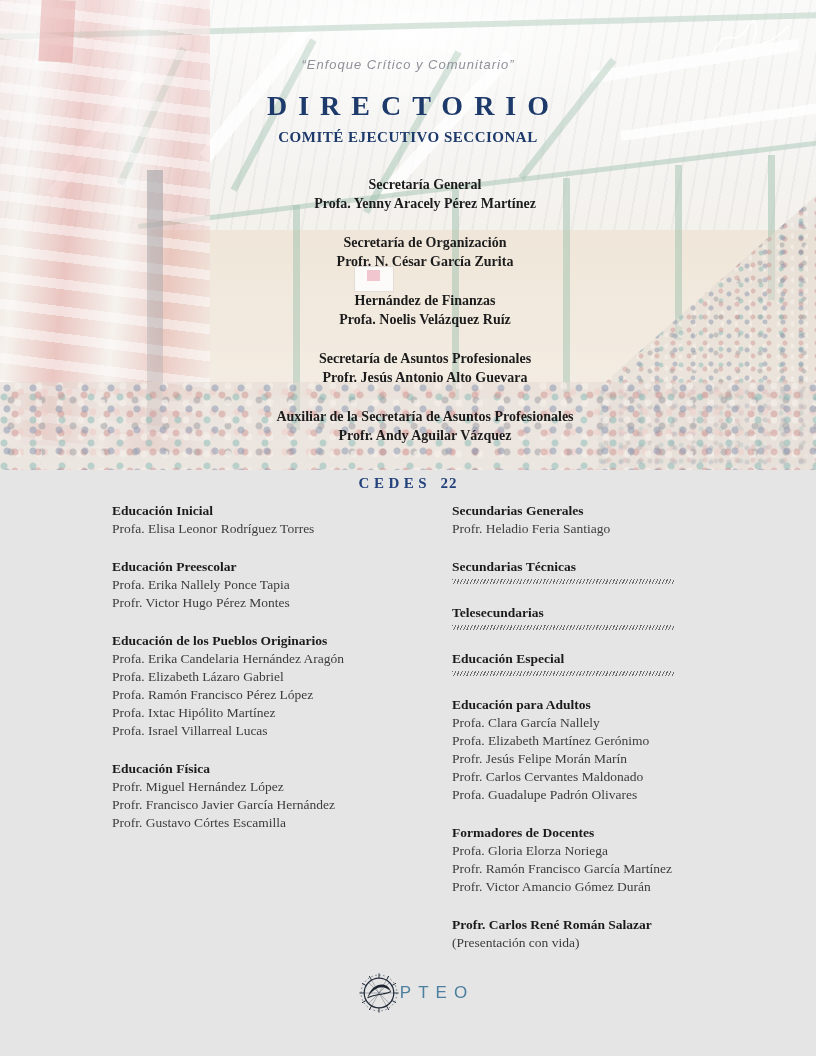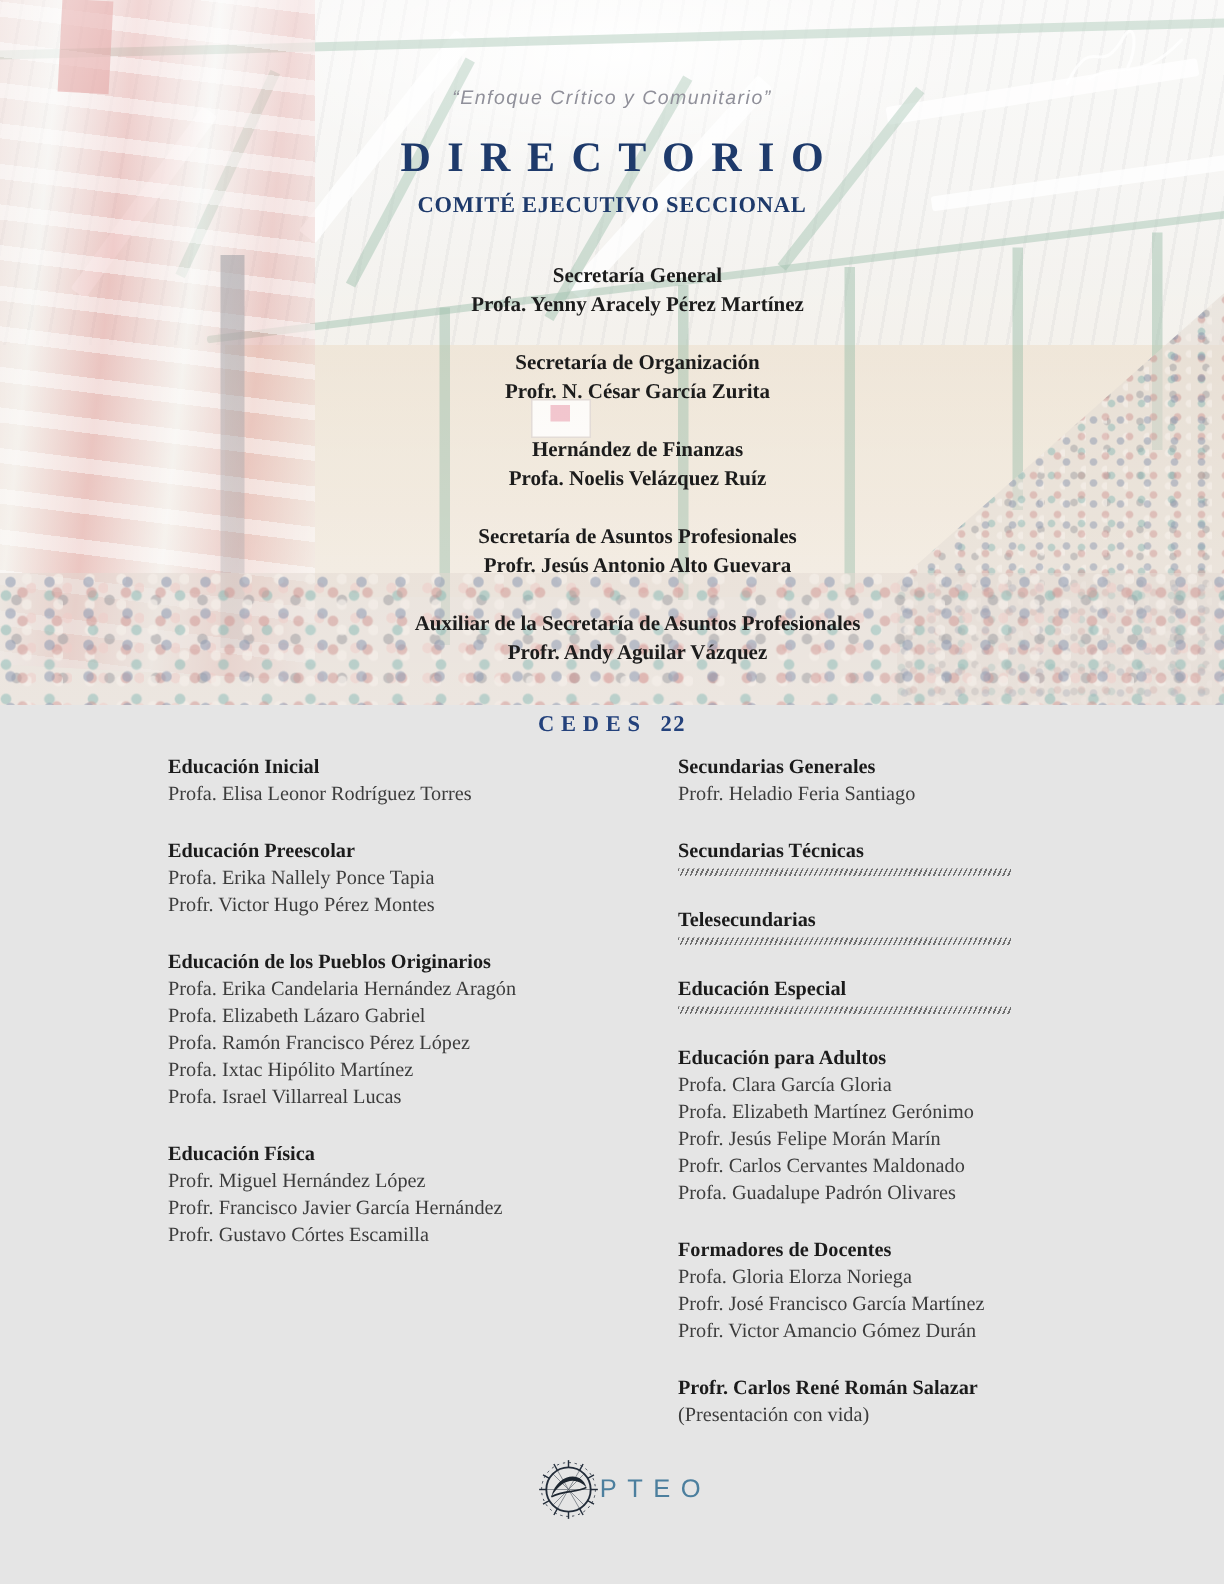--- a/index.html
+++ b/index.html
@@ -206,30 +206,30 @@
       <div class="group">
         <div class="group-title">Telesecundarias</div>
         <div class="vacant-line"></div>
       </div>
       <div class="group">
         <div class="group-title">Educación Especial</div>
         <div class="vacant-line"></div>
       </div>
       <div class="group">
         <div class="group-title">Educación para Adultos</div>
-        <div class="member">Profa. Clara García Gloria</div>
+        <div class="member">Profa. Clara García Nallely</div>
         <div class="member">Profa. Elizabeth Martínez Gerónimo</div>
         <div class="member">Profr. Jesús Felipe Morán Marín</div>
         <div class="member">Profr. Carlos Cervantes Maldonado</div>
         <div class="member">Profa. Guadalupe Padrón Olivares</div>
       </div>
       <div class="group">
         <div class="group-title">Formadores de Docentes</div>
         <div class="member">Profa. Gloria Elorza Noriega</div>
-        <div class="member">Profr. José Francisco García Martínez</div>
+        <div class="member">Profr. Ramón Francisco García Martínez</div>
         <div class="member">Profr. Victor Amancio Gómez Durán</div>
       </div>
       <div class="group">
         <div class="group-title">Profr. Carlos René Román Salazar</div>
         <div class="member">(Presentación con vida)</div>
       </div>
     </div>
   </div>
 
   <div class="footer">

